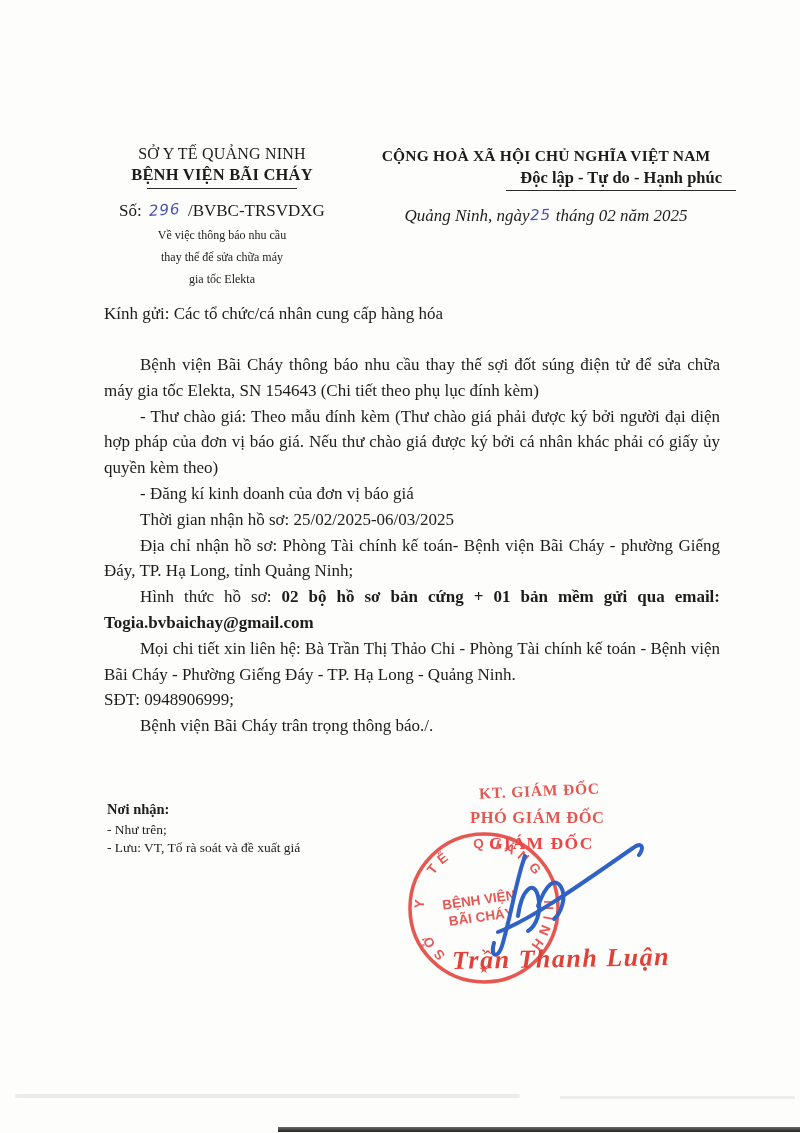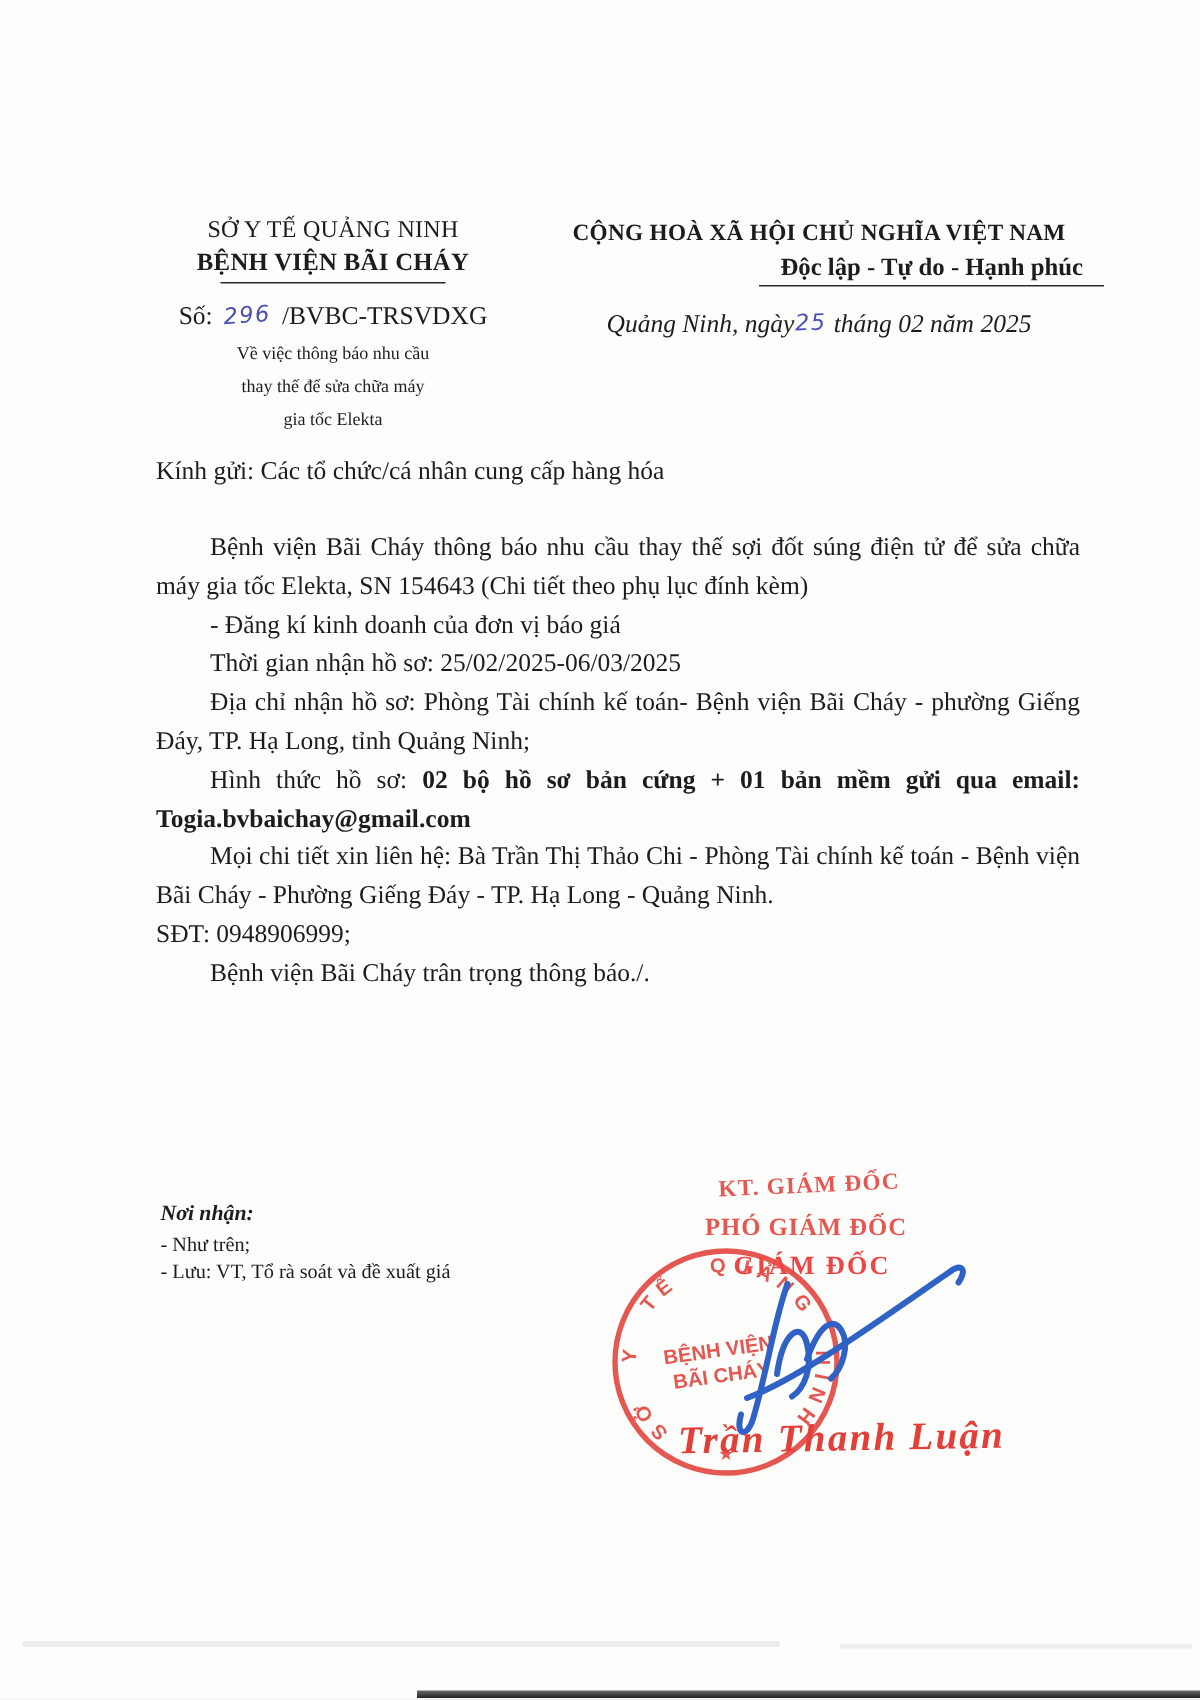--- a/index.html
+++ b/index.html
@@ -32,21 +32,21 @@
   .doc-body { position:absolute; left:104px; top:304px; width:616px; }
   .salutation { text-align:left; font-size:17px; margin:0 0 28px 0; }
   .doc-body p {
     margin:0; font-size:17px; line-height:25.8px;
     text-align:justify; text-indent:36px;
   }
   .doc-body p.noindent { text-indent:0; }
 
   
   .recipients { position:absolute; left:107px; top:800px; width:205px; font-size:13.5px; line-height:18.5px; }
-  .rec-title { font-weight:bold; font-style:italic; font-size:14.5px; margin-bottom:2px; }
+  .rec-title { font-weight:bold; font-size:14.5px; margin-bottom:2px; }
 
   
   .stamp-kt, .stamp-pho {
     position:absolute; color:#e2423b; font-weight:bold; opacity:.88; white-space:nowrap;
   }
   .stamp-kt  { left:479px; top:782px; font-size:15.5px; letter-spacing:.8px; transform:rotate(-2.5deg); }
   .printed-title {
     position:absolute; left:489px; top:792px; font-size:17.5px; font-weight:bold;
     letter-spacing:1.5px; color:#ef4444; white-space:nowrap; z-index:2;margin-top:41px;
   }
@@ -95,20 +95,21 @@
       <span>Độc lập - Tự do - Hạnh phúc</span>
     </div>
     <div class="date-line">
       <span>Quảng Ninh, ngày</span><span class="hand-blue">25</span><span> tháng 02 năm 2025</span>
     </div>
   </div>
 
   <div class="doc-body">
     <div class="salutation">Kính gửi: Các tổ chức/cá nhân cung cấp hàng hóa</div>
     <p>Bệnh viện Bãi Cháy thông báo nhu cầu thay thế sợi đốt súng điện tử để sửa chữa máy gia tốc Elekta, SN 154643 (Chi tiết theo phụ lục đính kèm)</p>
+    <p>- Thư chào giá: Theo mẫu đính kèm (Thư chào giá phải được ký bởi người đại diện hợp pháp của đơn vị báo giá. Nếu thư chào giá được ký bởi cá nhân khác phải có giấy ủy quyền kèm theo)</p>
     <p>- Đăng kí kinh doanh của đơn vị báo giá</p>
     <p>Thời gian nhận hồ sơ: 25/02/2025-06/03/2025</p>
     <p>Địa chỉ nhận hồ sơ: Phòng Tài chính kế toán- Bệnh viện Bãi Cháy - phường Giếng Đáy, TP. Hạ Long, tỉnh Quảng Ninh;</p>
     <p><span>Hình thức hồ sơ: </span><b>02 bộ hồ sơ bản cứng + 01 bản mềm gửi qua email: Togia.bvbaichay@gmail.com</b></p>
     <p>Mọi chi tiết xin liên hệ: Bà Trần Thị Thảo Chi - Phòng Tài chính kế toán - Bệnh viện Bãi Cháy - Phường Giếng Đáy - TP. Hạ Long - Quảng Ninh.</p>
     <p class="noindent">SĐT: 0948906999;</p>
     <p>Bệnh viện Bãi Cháy trân trọng thông báo./.</p>
   </div>
 
   <div class="recipients">

